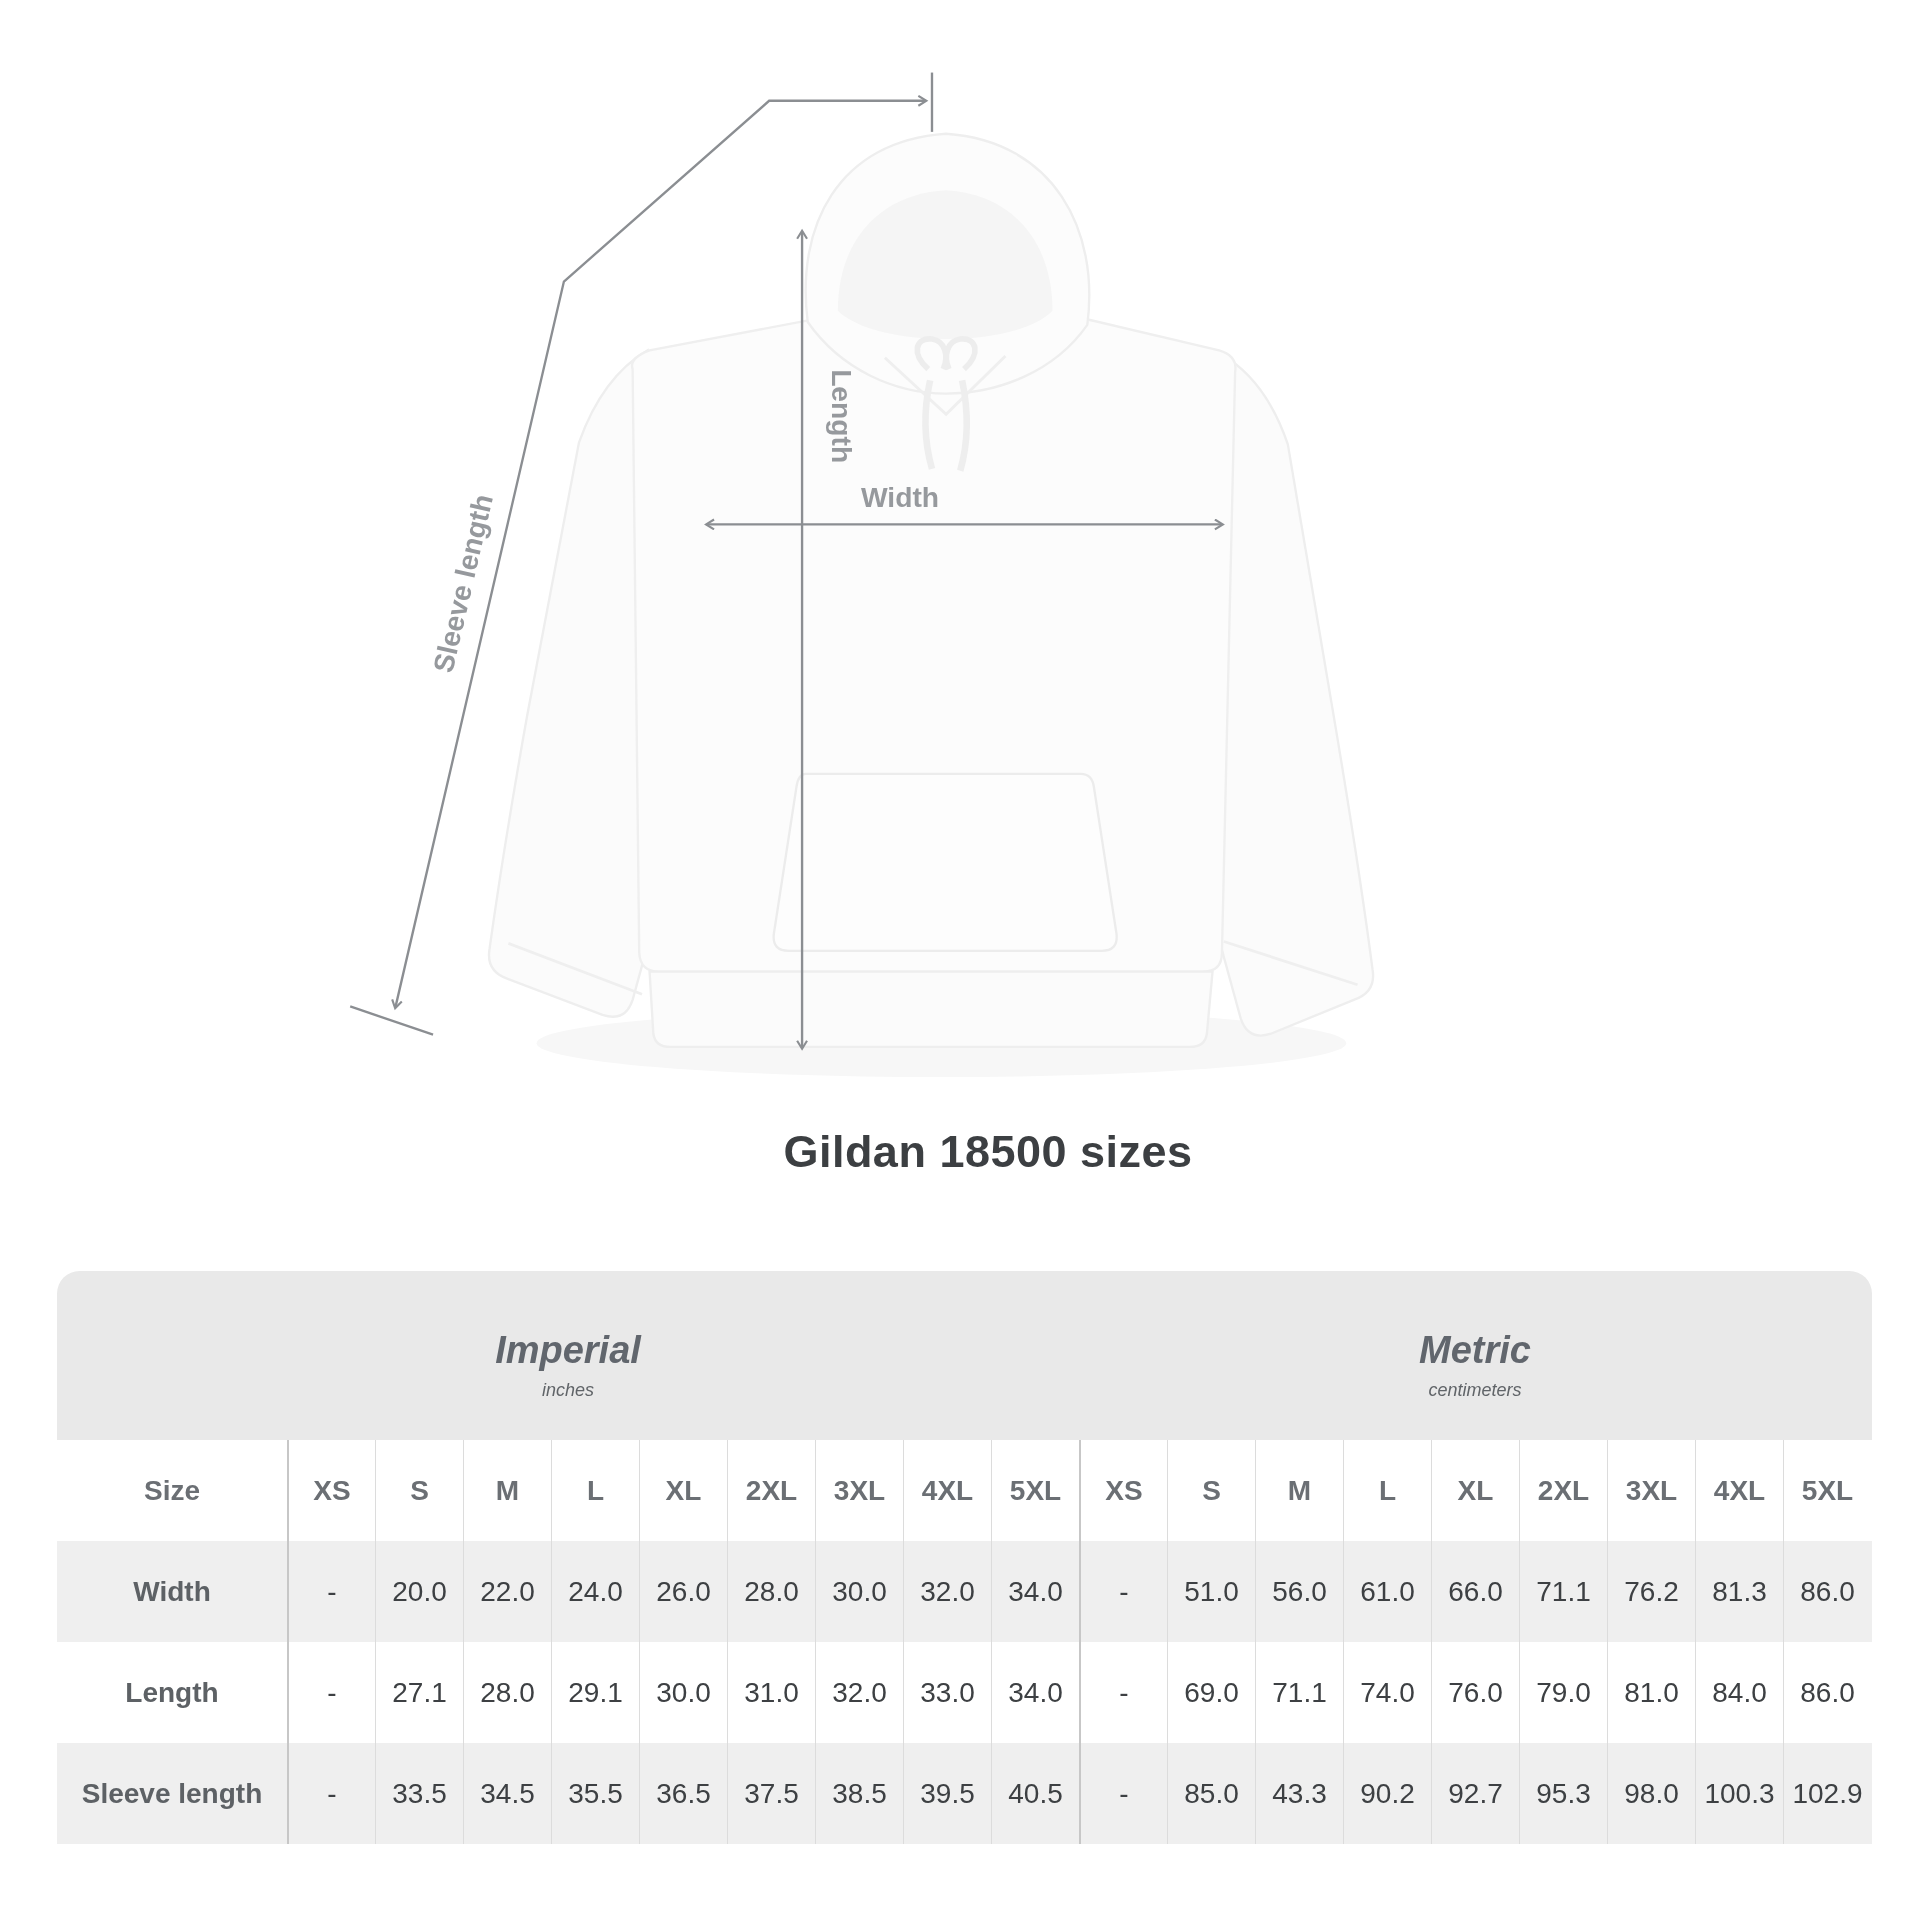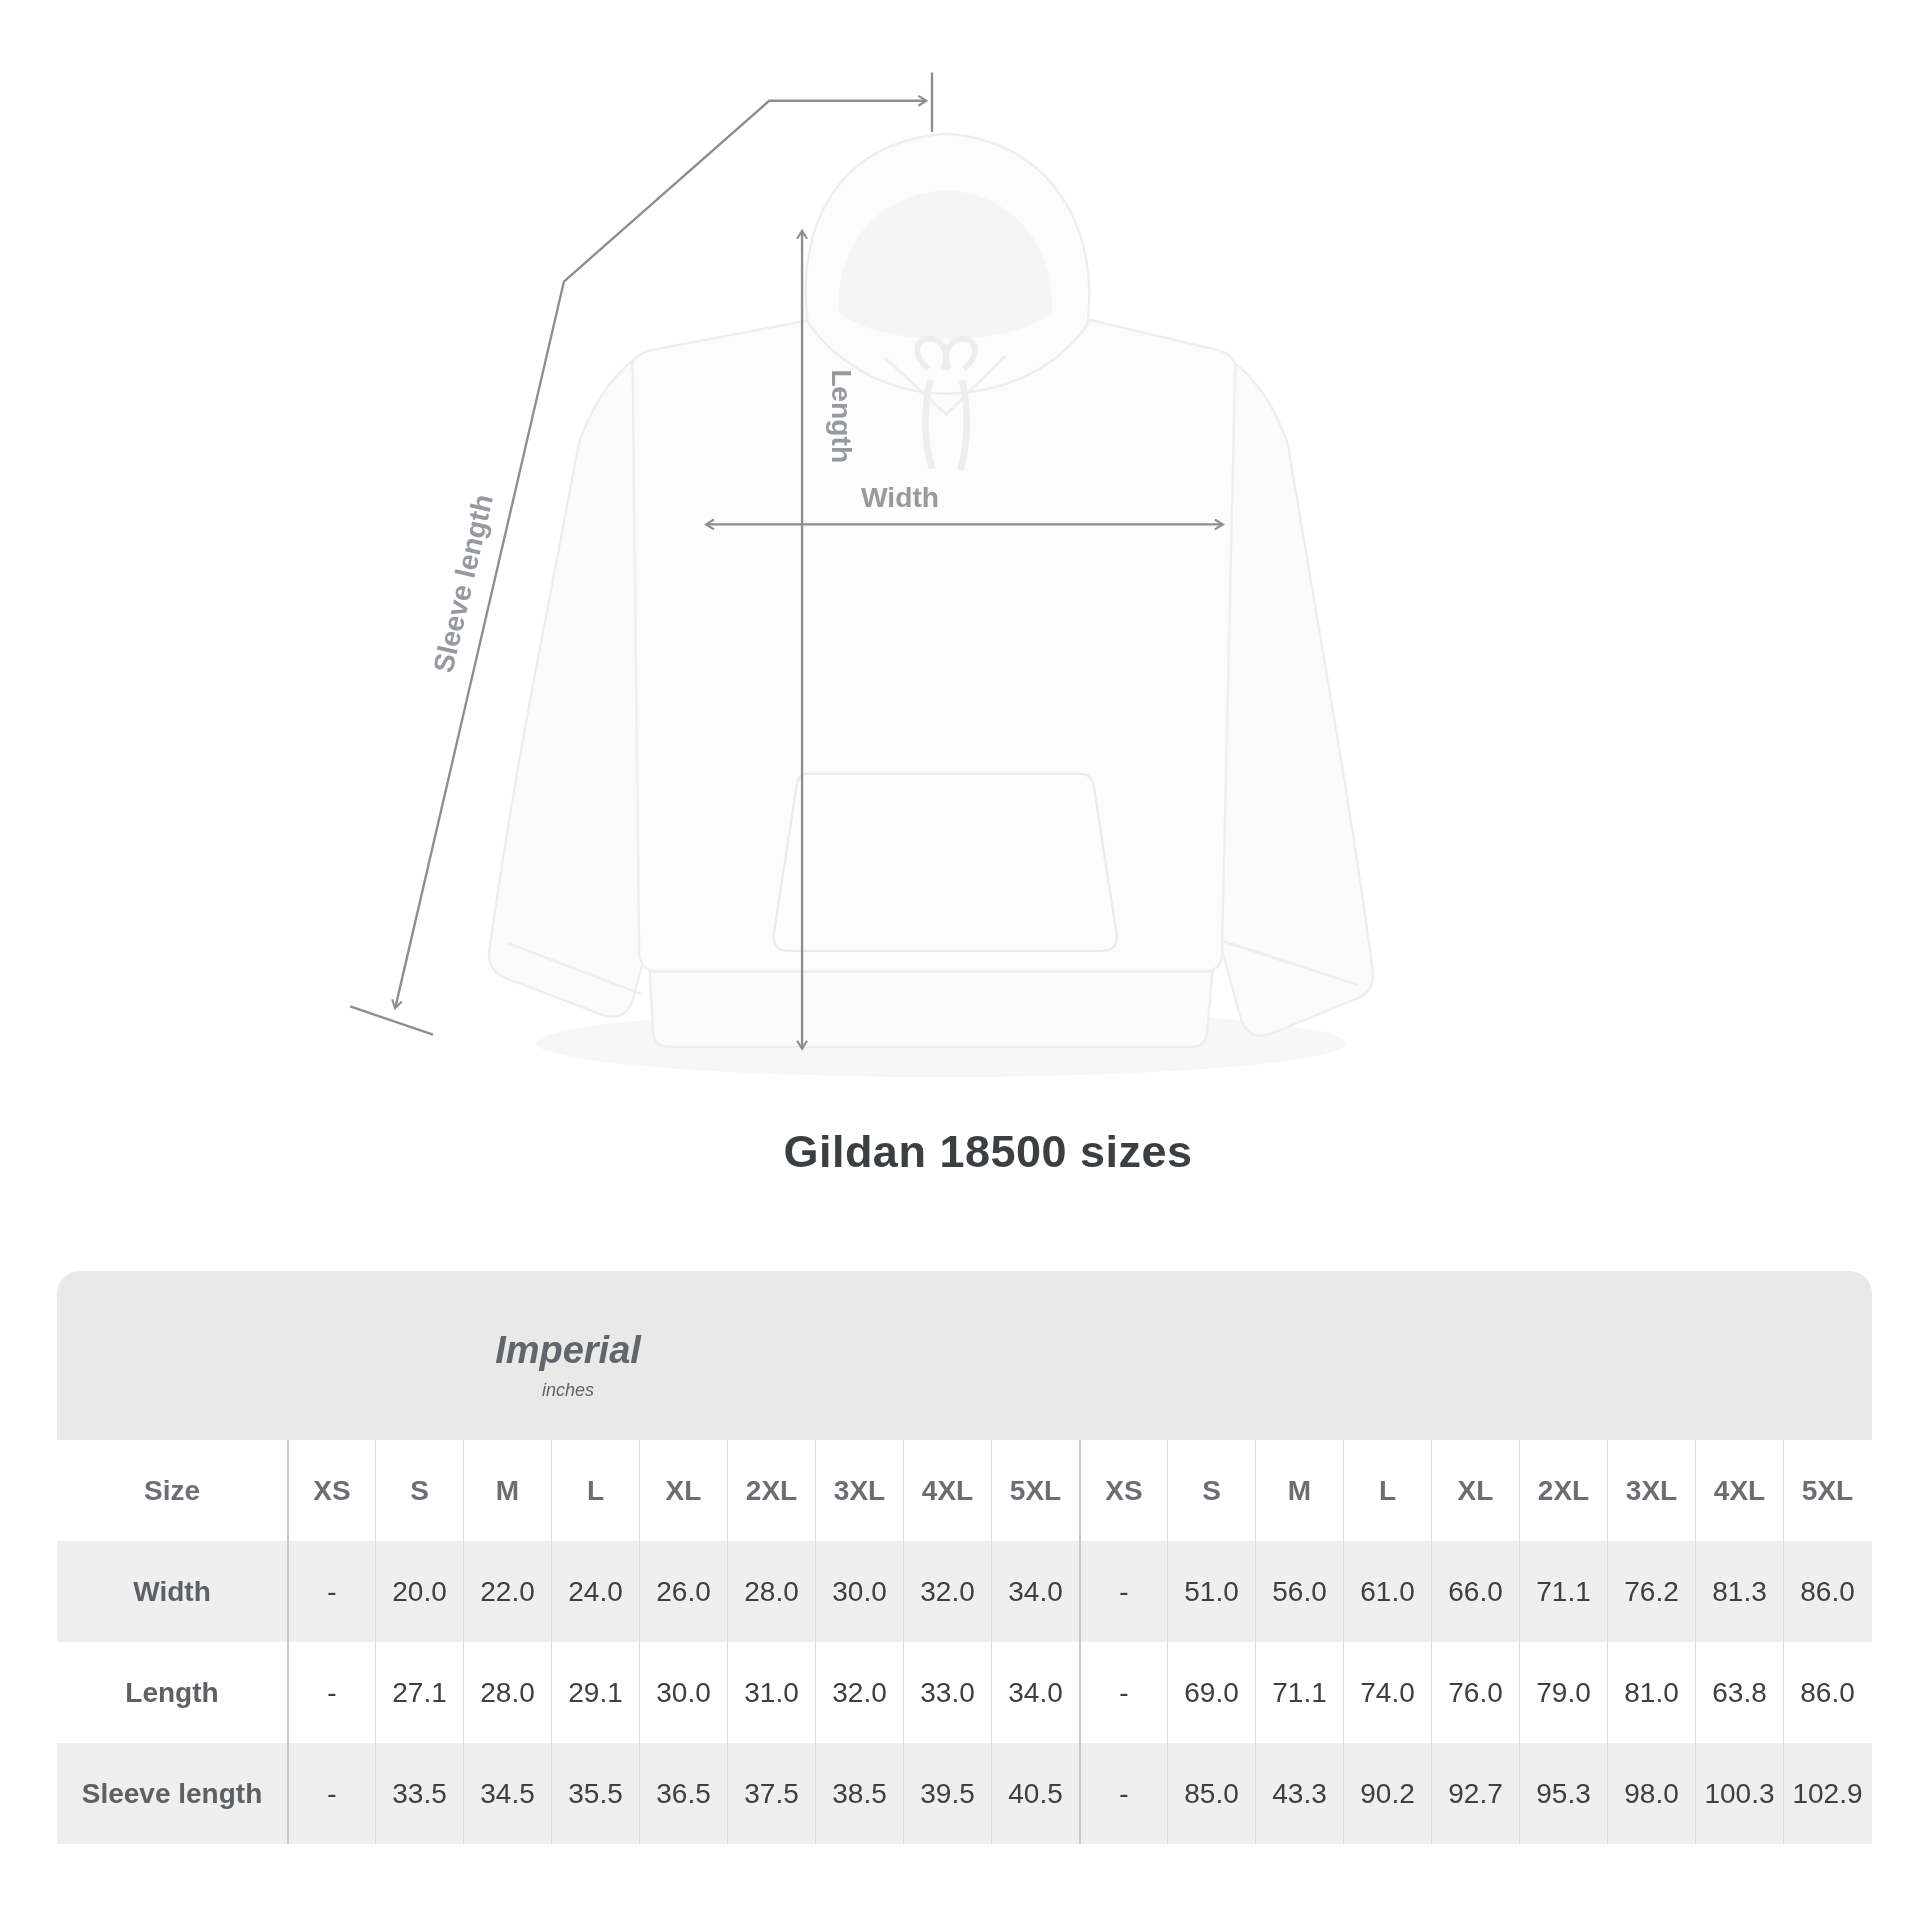--- a/index.html
+++ b/index.html
@@ -103,20 +103,24 @@
   </svg>
 
   <div class="title">Gildan 18500 sizes</div>
 
   <div class="sizetable">
 
     <div class="band">
       <div class="sec imp">
         <div class="t">Imperial</div>
         <div class="s">inches</div>
+      </div>
+      <div class="sec met">
+        <div class="t">Metric</div>
+        <div class="s">centimeters</div>
       </div>
     </div>
 
     <div class="row">
       <div class="c nb hdr">Size</div>
       <div class="c strong hdr">XS</div>
       <div class="c hdr">S</div>
       <div class="c hdr">M</div>
       <div class="c hdr">L</div>
       <div class="c hdr">XL</div>
@@ -168,21 +172,21 @@
       <div class="c v">32.0</div>
       <div class="c v">33.0</div>
       <div class="c v">34.0</div>
       <div class="c strong v">-</div>
       <div class="c v">69.0</div>
       <div class="c v">71.1</div>
       <div class="c v">74.0</div>
       <div class="c v">76.0</div>
       <div class="c v">79.0</div>
       <div class="c v">81.0</div>
-      <div class="c v">63.8</div>
+      <div class="c v">84.0</div>
       <div class="c v">86.0</div>
     </div>
 
     <div class="row stripe">
       <div class="c nb lbl">Sleeve length</div>
       <div class="c strong v">-</div>
       <div class="c v">33.5</div>
       <div class="c v">34.5</div>
       <div class="c v">35.5</div>
       <div class="c v">36.5</div>

